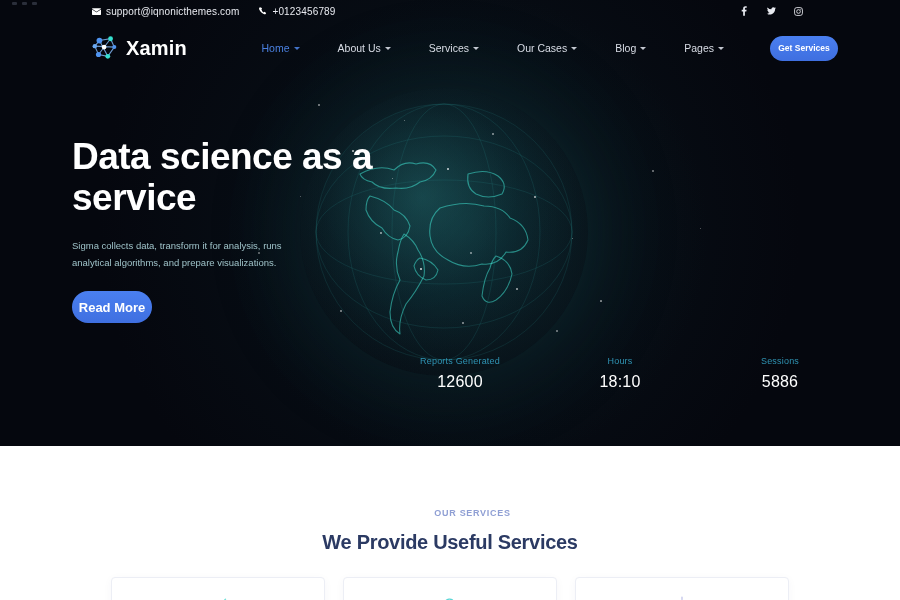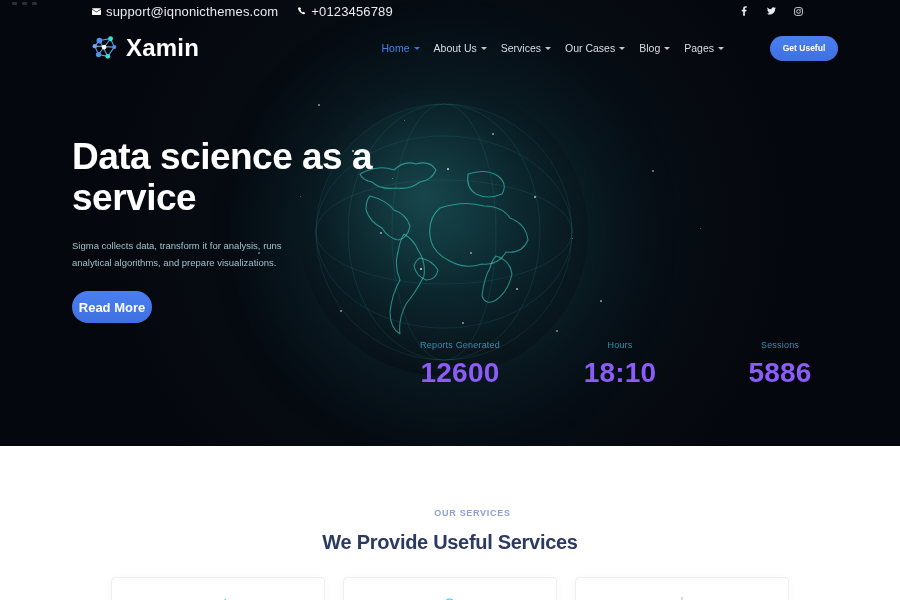--- a/index.html
+++ b/index.html
@@ -42,21 +42,21 @@
     border-radius:50%;
     opacity:.55;
   }
 
   
   .topbar {
     position:relative; z-index:5;
     height:22px;
     display:flex; align-items:center;
     padding:0 97px 0 92px;
-    font-size:13px;
+    font-size:10px;
     color:#e8eaf0;
   }
   .topbar-contacts { display:flex; align-items:center; gap:20px; }
   .topbar-item { display:flex; align-items:center; gap:5px; letter-spacing:.15px; }
   .topbar-item svg { display:block; }
   .topbar-spacer { flex:1; }
   .topbar-social { display:flex; align-items:center; gap:17px; }
   .topbar-social .soc { width:10px; height:10px; display:flex; align-items:center; justify-content:center; cursor:pointer; }
   .corner-dots { position:absolute; left:12px; top:2px; display:flex; gap:5px; z-index:6; }
   .corner-dots i { width:5px; height:3px; background:#2a2e3a; display:block; border-radius:1px; }
@@ -64,24 +64,24 @@
   
   .navbar {
     position:relative; z-index:5;
     height:52px;
     display:flex; align-items:center;
     padding:0 62px 0 92px;
   }
   .brand { display:flex; align-items:center; gap:8px; cursor:pointer; }
   .brand-mark { width:26px; height:28px; position:relative; }
   .brand-name {
-    font-size:24px; font-weight:700; color:#ffffff; letter-spacing:.2px;
+    font-size:20px; font-weight:700; color:#ffffff; letter-spacing:.2px;
   }
   .nav-spacer { flex:1; }
-  .nav-menu { display:flex; align-items:center; gap:14px; margin-right:46px; }
+  .nav-menu { display:flex; align-items:center; gap:38px; margin-right:46px; }
   .nav-link {
     font-size:10.5px; color:#d9dde6; cursor:pointer;
     display:flex; align-items:center; gap:4px; white-space:nowrap;
   }
   .nav-link.active { color:#4a80e0; }
   .caret { width:0; height:0; border-left:3px solid transparent; border-right:3px solid transparent; border-top:3.5px solid currentColor; opacity:.9; }
   .btn {
     display:inline-flex; align-items:center; justify-content:center;
     border-radius:999px; cursor:pointer; border:none;
     font-family:inherit; color:#fff; font-weight:700;
@@ -98,26 +98,26 @@
   }
   .hero-sub {
     margin-top:19px;
     font-size:9.5px; line-height:1.75; color:#9fc3c9; max-width:250px;
   }
   .btn-readmore { margin-top:20px; width:80px; height:32px; font-size:13px; }
 
   
   .stats {
     position:absolute; z-index:4;
-    left:380px; top:340px; width:480px;
+    left:380px; top:356px; width:480px;
     display:flex; align-items:flex-start;
   }
   .stat { flex:1; text-align:center; }
   .stat-label { font-size:9px; color:#2f93b3; letter-spacing:.2px; }
-  .stat-value { margin-top:7px; font-size:28px; font-weight:700; color:#8b5cf6; letter-spacing:.2px; }
+  .stat-value { margin-top:7px; font-size:16px; font-weight:400; color:#ffffff; letter-spacing:.2px; }
 
   
   .services {
     position:relative;
     width:900px; height:154px;
     background:#ffffff;
     text-align:center;
   }
   .eyebrow {
     padding-top:62px;
@@ -290,21 +290,21 @@
       <a class="nav-link">
         <span>Blog</span>
         <i class="caret"></i>
       </a>
       <a class="nav-link">
         <span>Pages</span>
         <i class="caret"></i>
       </a>
     </div>
 
-    <button class="btn btn-started">Get Useful</button>
+    <button class="btn btn-started">Get Services</button>
   </nav>
 
   <div class="hero-inner">
     <h1 class="hero-title">Data science as a service</h1>
     <p class="hero-sub">Sigma collects data, transform it for analysis, runs analytical algorithms, and prepare visualizations.</p>
     <button class="btn btn-readmore">Read More</button>
   </div>
 
   <div class="stats">
     <div class="stat">

